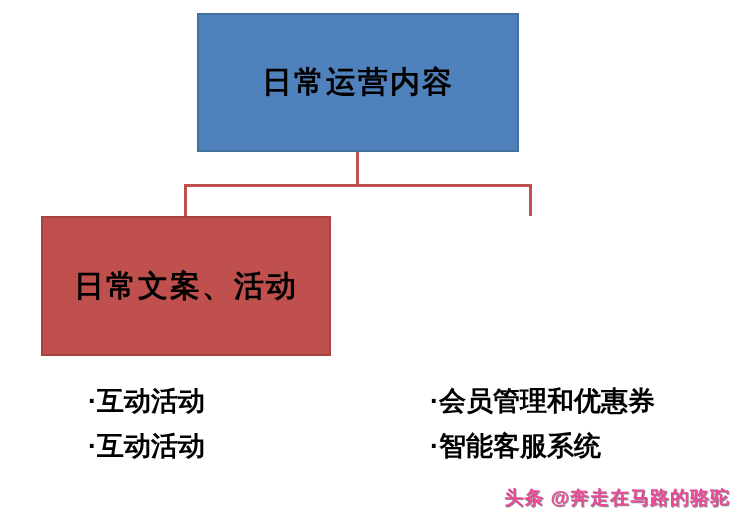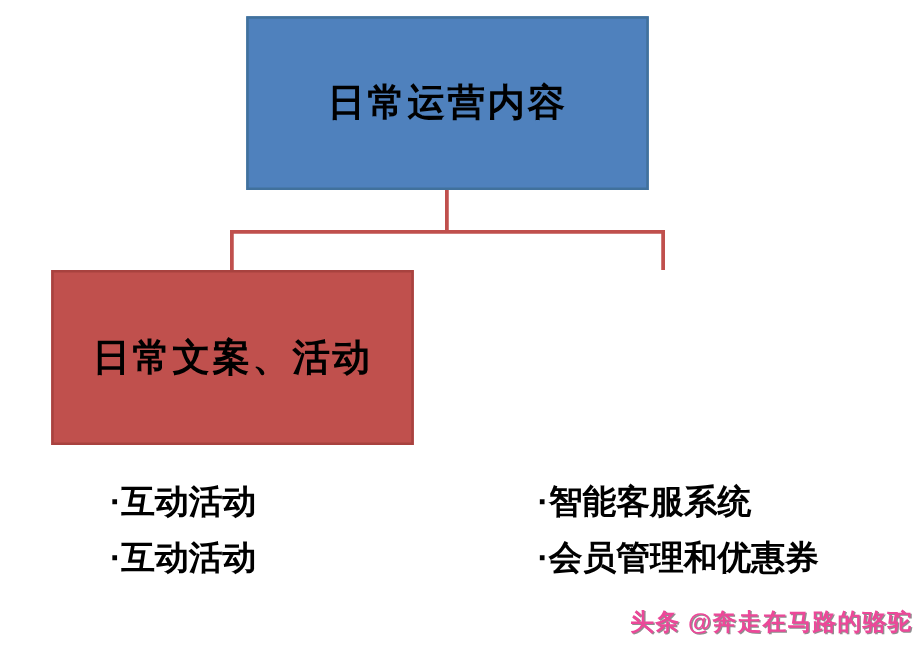--- a/index.html
+++ b/index.html
@@ -93,24 +93,24 @@
     <li>
       <span class="dot">·</span><span>互动活动</span>
     </li>
     <li>
       <span class="dot">·</span><span>互动活动</span>
     </li>
   </ul>
 
   <ul class="bullets right-list">
     <li>
-      <span class="dot">·</span><span>智能客服系统</span>
+      <span class="dot">·</span><span>会员管理和优惠券</span>
     </li>
     <li>
-      <span class="dot">·</span><span>会员管理和优惠券</span>
+      <span class="dot">·</span><span>智能客服系统</span>
     </li>
   </ul>
 
   <div class="watermark">
     <span>头条 @奔走在马路的骆驼</span>
   </div>
 
 </div>
 
 </body></html>

